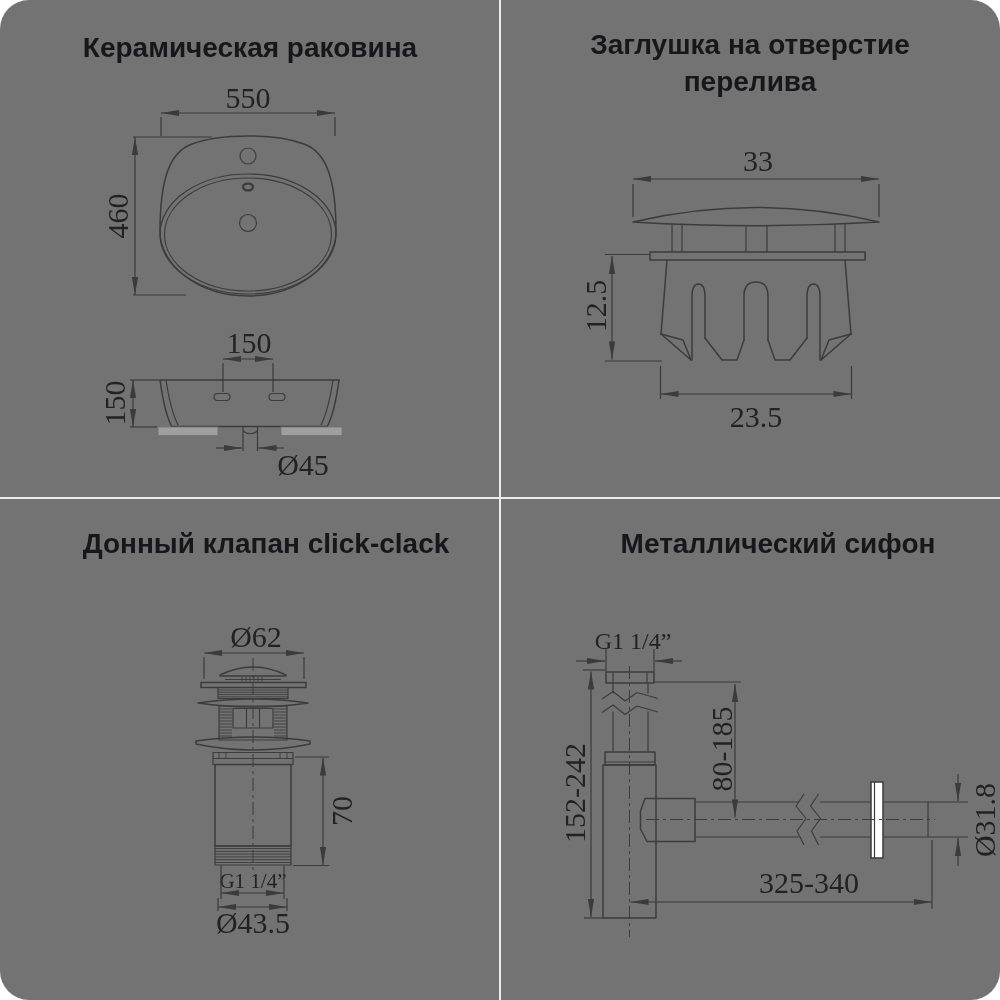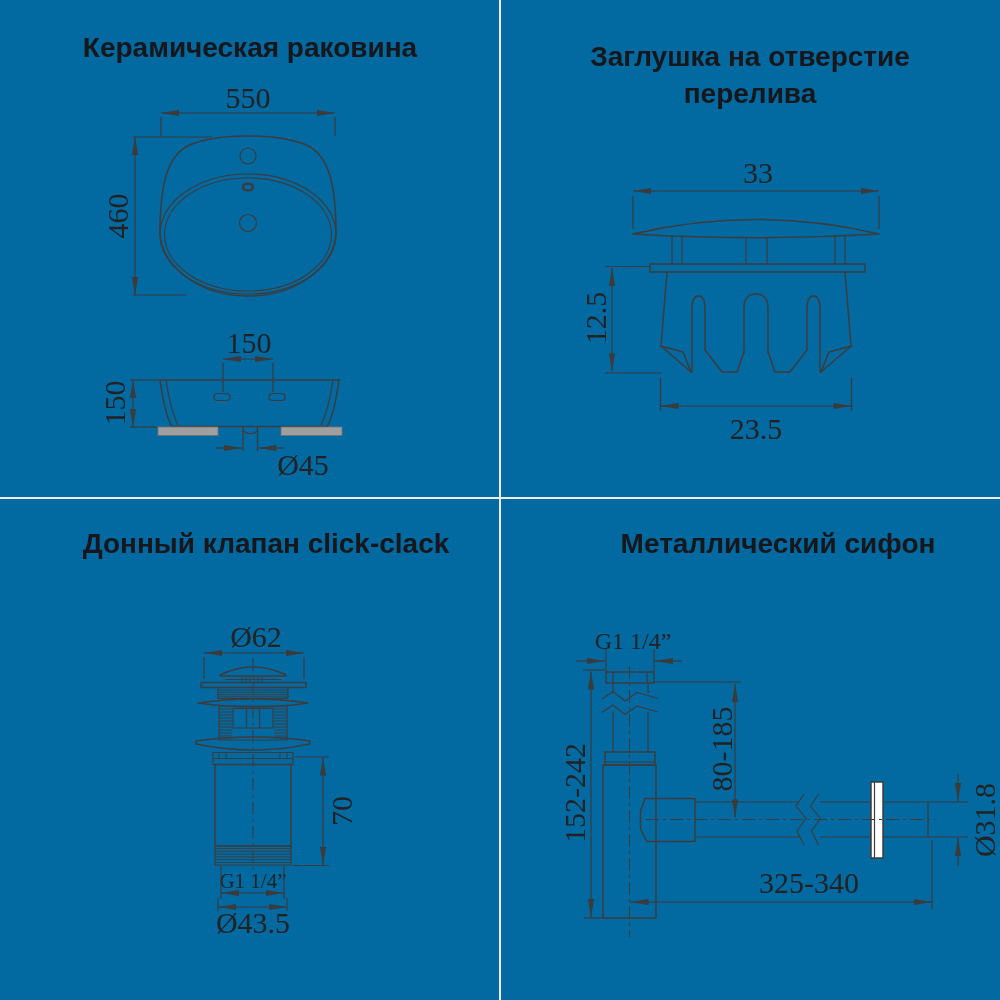--- a/index.html
+++ b/index.html
@@ -1,19 +1,19 @@
 <!DOCTYPE html>
 <html><head>
 <meta charset="utf-8">
 <style>
   html,body{margin:0;padding:0;background:#ffffff;}
   body{width:1000px;height:1000px;position:relative;font-family:"Liberation Sans",sans-serif;}
-  .sheet{position:absolute;inset:0;background:#0369a1;}
+  .sheet{position:absolute;inset:0;background:#737373;border-radius:29px;}
   .panel{position:absolute;width:500px;height:500px;}
-  #p1{top:0;left:0}#p2{top:12px;left:500px}#p3{top:500px;left:16px}#p4{top:500px;left:528px}
+  #p1{top:0;left:0}#p2{top:0;left:500px}#p3{top:500px;left:16px}#p4{top:500px;left:528px}
   .divider-v{position:absolute;left:499px;top:0;width:1.5px;height:1000px;background:#ececec;}
   .divider-h{position:absolute;top:497px;left:0;width:1000px;height:1.5px;background:#ececec;}
   svg{display:block}
   .ol{fill:none;stroke:#3c3c3c;stroke-width:1.5;stroke-linejoin:round;stroke-linecap:round;}
   .ol2{fill:none;stroke:#3c3c3c;stroke-width:1.2;stroke-linejoin:round;}
   .dl{fill:none;stroke:#3b3b3b;stroke-width:1.2;}
   .cl{fill:none;stroke:#3c3c3c;stroke-width:1;stroke-dasharray:13 4 3 4;}
   .thr{fill:none;stroke:#3c3c3c;stroke-width:0.9;}
   .whitefill{fill:#ffffff;stroke:#3c3c3c;stroke-width:1.5;stroke-linejoin:round;}
   .pad{fill:#9f9f9f;stroke:#727272;stroke-width:0.8;}

